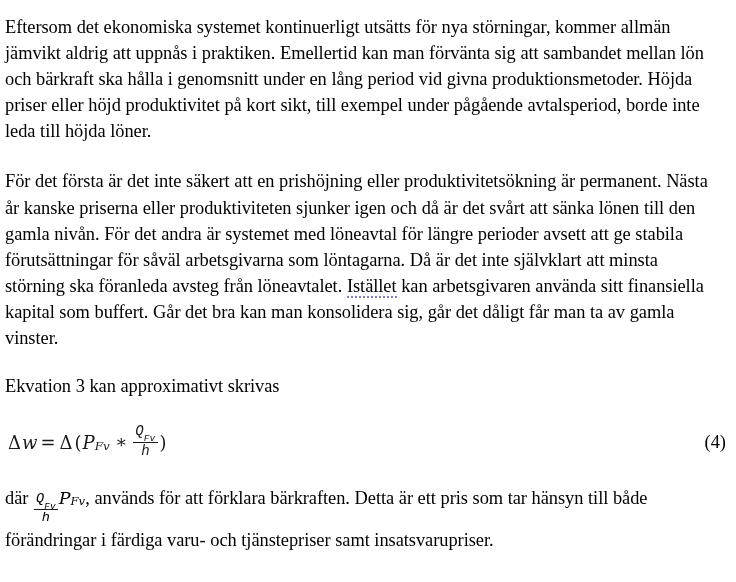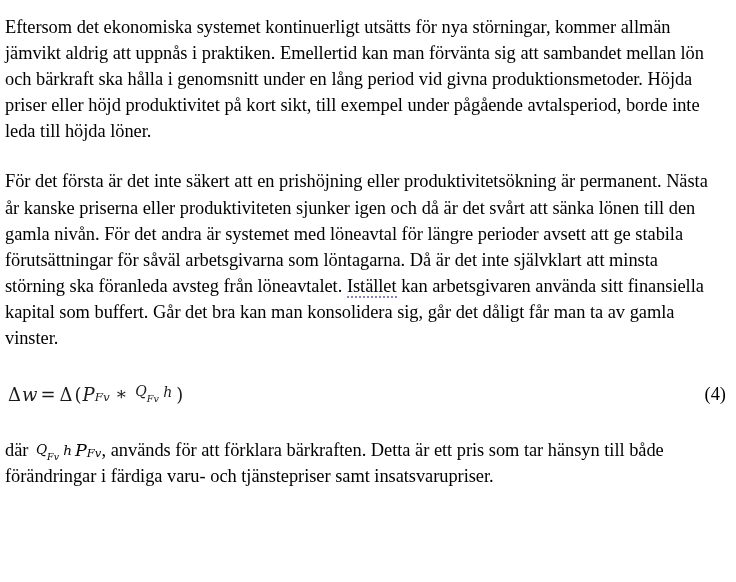--- a/index.html
+++ b/index.html
@@ -94,28 +94,29 @@
     vertical-align: sub;
     position: relative;
     top: 0.28em;
     font-style: italic;
     letter-spacing: 0.2px;
   }
 
   
   .frac {
     display: inline-flex;
-    flex-direction: row;
-    align-items: flex-start;
+    flex-direction: column;
+    align-items: center;
     justify-content: center;
     vertical-align: middle;
     position: relative;
     top: -0.08em;
     margin: 0 1px;
     line-height: 1;
+    font-family: Liberation Mono, monospace;
   }
   .frac .num {
     display: block;
     padding: 0 2px 1px 2px;
     font-size: 0.78em;
     font-style: italic;
   }
   .frac .bar {
     display: block;
     width: 100%;
@@ -151,20 +152,21 @@
 </style>
 </head>
 <body>
 
 <div class="page">
 
   <p class="para lead">Eftersom det ekonomiska systemet kontinuerligt utsätts för nya störningar, kommer allmän jämvikt aldrig att uppnås i praktiken. Emellertid kan man förvänta sig att sambandet mellan lön och bärkraft ska hålla i genomsnitt under en lång period vid givna produktionsmetoder. Höjda priser eller höjd produktivitet på kort sikt, till exempel under pågående avtalsperiod, borde inte leda till höjda löner.</p>
 
   <p class="para tight"><span>För det första är det inte säkert att en prishöjning eller produktivitetsökning är permanent. Nästa år kanske priserna eller produktiviteten sjunker igen och då är det svårt att sänka lönen till den gamla nivån. För det andra är systemet med löneavtal för längre perioder avsett att ge stabila förutsättningar för såväl arbetsgivarna som löntagarna. Då är det inte självklart att minsta störning ska föranleda avsteg från löneavtalet. </span><span class="spellcheck">Istället</span><span> kan arbetsgivaren använda sitt finansiella kapital som buffert. Går det bra kan man konsolidera sig, går det dåligt får man ta av gamla vinster.</span></p>
 
+  <p class="para tight">Ekvation 3 kan approximativt skrivas</p>
 
   <div class="eq-row">
     <span class="eq-body">
       <span class="mo tight">Δ</span>
         <span class="mi">w</span>
         <span class="mo">=</span>
         <span class="mo tight">Δ</span>
         <span class="mo tight">(</span>
         <span class="mi">P</span>
         <span class="sub">Fv</span>

